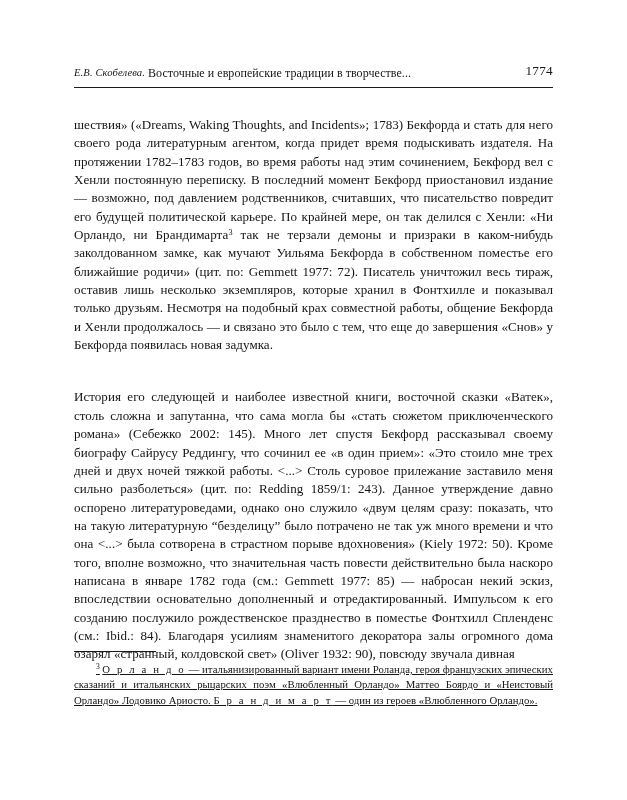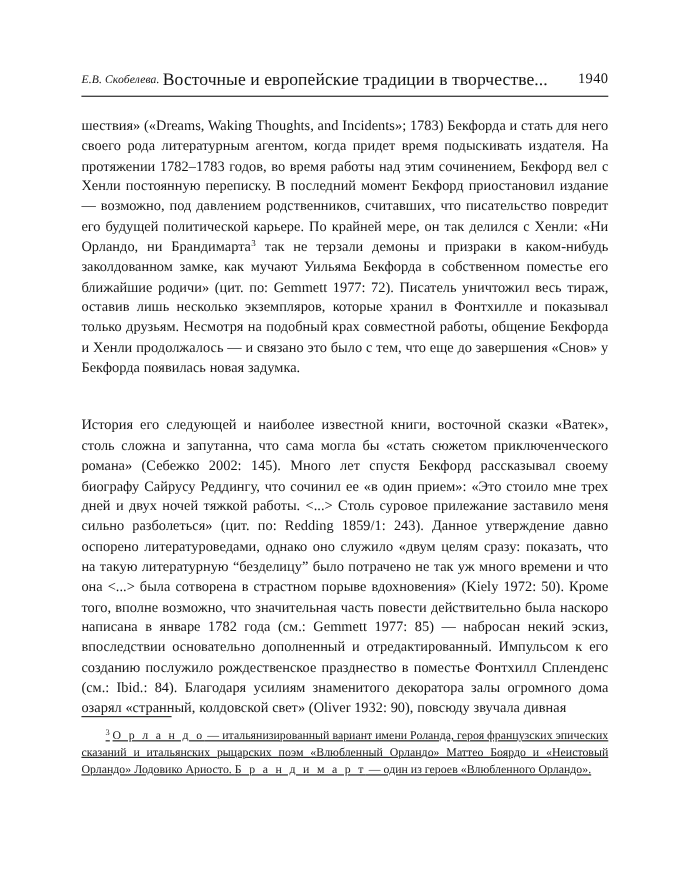--- a/index.html
+++ b/index.html
@@ -37,21 +37,21 @@
     line-height: 14px;
     white-space: nowrap;
   }
   .rh-author {
     font-style: italic;
     font-size: 10.6px;
     letter-spacing: 0.1px;
   }
   .rh-title {
     font-style: normal;
-    font-size: 16px;
+    font-size: 12px;
     margin-left: 3px;
     letter-spacing: 0.05px;
   }
   .rh-folio {
     position: absolute;
     right: 0;
     top: -2px;
     font-size: 13.2px;
     letter-spacing: 0.3px;
   }
@@ -61,21 +61,21 @@
     top: 87px;
     width: 479px;
     height: 1px;
     background: #1a1a1a;
   }
 
   
   .body-col {
     position: absolute;
     left: 74px;
-    top: 105px;
+    top: 116px;
     width: 479px;
   }
   p.para {
     margin: 0;
     text-align: justify;
     text-justify: inter-word;
     font-size: 13.05px;
     line-height: 18.35px;
     letter-spacing: 0.02px;
     word-spacing: 0.1px;
@@ -126,21 +126,21 @@
   }
 </style>
 </head>
 <body>
 
 <div class="page">
 
   <div class="running-head">
     <span class="rh-author">Е.В. Скобелева.</span>
     <span class="rh-title">Восточные и европейские традиции в творчестве...</span>
-    <span class="rh-folio">1940</span>
+    <span class="rh-folio">1774</span>
   </div>
   <div class="head-rule"></div>
 
   <div class="body-col">
     <p class="para" id="para-1">шествия» («Dreams, Waking Thoughts, and Incidents»; 1783) Бекфорда и стать для него своего рода литературным агентом, когда придет время подыскивать издателя. На протяжении 1782–1783 годов, во время работы над этим сочинением, Бекфорд вел с Хенли постоянную переписку. В последний момент Бекфорд приостановил издание — возможно, под давлением родственников, считавших, что писательство повредит его будущей политической карьере. По крайней мере, он так делился с Хенли: «Ни Орландо, ни Брандимарта<sup class="fn-ref">3</sup> так не терзали демоны и призраки в каком-нибудь заколдованном замке, как мучают Уильяма Бекфорда в собственном поместье его ближайшие родичи» (цит. по: Gemmett 1977: 72). Писатель уничтожил весь тираж, оставив лишь несколько экземпляров, которые хранил в Фонтхилле и показывал только друзьям. Несмотря на подобный крах совместной работы, общение Бекфорда и Хенли продолжалось — и связано это было с тем, что еще до завершения «Снов» у Бекфорда появилась новая задумка.</p>
     <p class="para" id="para-2">История его следующей и наиболее известной книги, восточной сказки «Ватек», столь сложна и запутанна, что сама могла бы «стать сюжетом приключенческого романа» (Себежко 2002: 145). Много лет спустя Бекфорд рассказывал своему биографу Сайрусу Реддингу, что сочинил ее «в один прием»: «Это стоило мне трех дней и двух ночей тяжкой работы. &lt;...&gt; Столь суровое прилежание заставило меня сильно разболеться» (цит. по: Redding 1859/1: 243). Данное утверждение давно оспорено литературоведами, однако оно служило «двум целям сразу: показать, что на такую литературную “безделицу” было потрачено не так уж много времени и что она &lt;...&gt; была сотворена в страстном порыве вдохновения» (Kiely 1972: 50). Кроме того, вполне возможно, что значительная часть повести действительно была наскоро написана в январе 1782 года (см.: Gemmett 1977: 85) — набросан некий эскиз, впоследствии основательно дополненный и отредактированный. Импульсом к его созданию послужило рождественское празднество в поместье Фонтхилл Спленденс (см.: Ibid.: 84). Благодаря усилиям знаменитого декоратора залы огромного дома озарял «странный, колдовской свет» (Oliver 1932: 90), повсюду звучала дивная</p>
   </div>
 
   <div class="fn-rule"></div>
   <div class="footnote">

